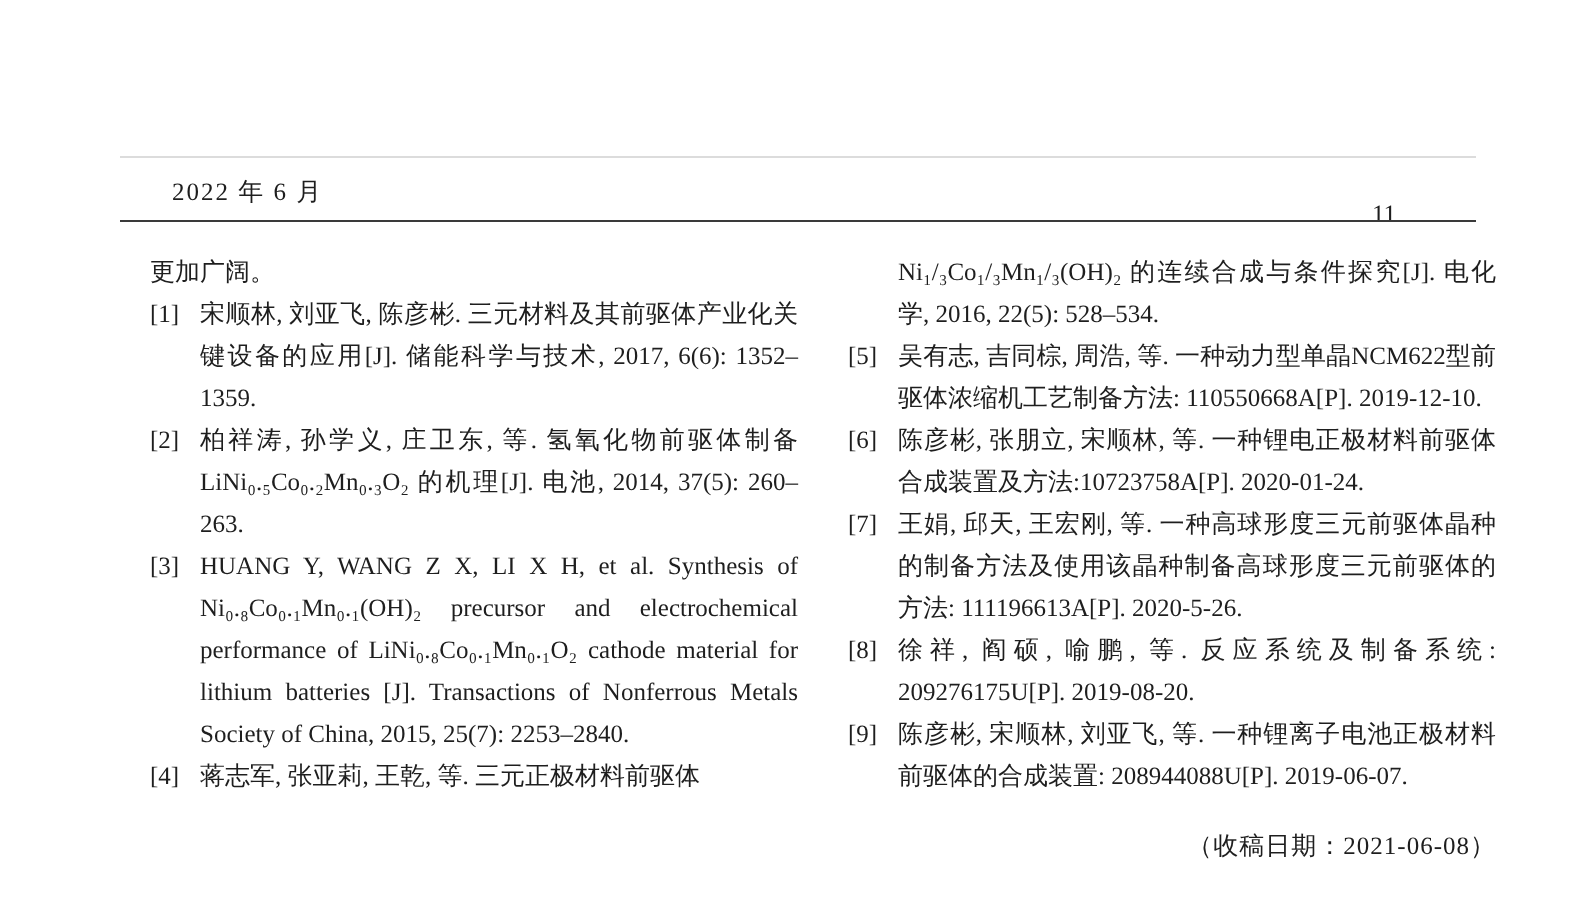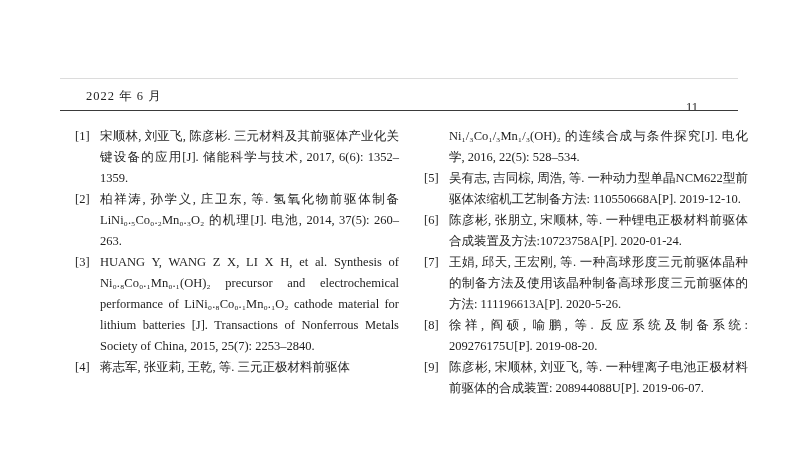--- a/index.html
+++ b/index.html
@@ -38,20 +38,21 @@
   <div class="rule-top"></div>
 
   <div class="running-header">
     <span class="hdr-date">2022 年 6 月</span>
     <span class="hdr-page">11</span>
   </div>
 
   <div class="rule-header"></div>
 
   <div class="col col-left">
+    <div class="intro-line2">更加广阔。</div>
 
 
     <div class="ref">
       <span class="ref-label">[1]</span>
       <div class="ref-text">宋顺林, 刘亚飞, 陈彦彬. 三元材料及其前驱体产业化关键设备的应用[J]. 储能科学与技术, 2017, 6(6): 1352–1359.</div>
     </div>
     <div class="ref">
       <span class="ref-label">[2]</span>
       <div class="ref-text">柏祥涛, 孙学义, 庄卫东, 等. 氢氧化物前驱体制备 LiNi₀.₅Co₀.₂Mn₀.₃O₂ 的机理[J]. 电池, 2014, 37(5): 260–263.</div>
     </div>
@@ -83,15 +84,16 @@
       <div class="ref-text">王娟, 邱天, 王宏刚, 等. 一种高球形度三元前驱体晶种的制备方法及使用该晶种制备高球形度三元前驱体的方法: 111196613A[P]. 2020-5-26.</div>
     </div>
     <div class="ref">
       <span class="ref-label">[8]</span>
       <div class="ref-text">徐祥, 阎硕, 喻鹏, 等. 反应系统及制备系统: 209276175U[P]. 2019-08-20.</div>
     </div>
     <div class="ref">
       <span class="ref-label">[9]</span>
       <div class="ref-text">陈彦彬, 宋顺林, 刘亚飞, 等. 一种锂离子电池正极材料前驱体的合成装置: 208944088U[P]. 2019-06-07.</div>
     </div>
+    <div class="received">（收稿日期：2021-06-08）</div>
   </div>
 
 </div>
 
 </body></html>

